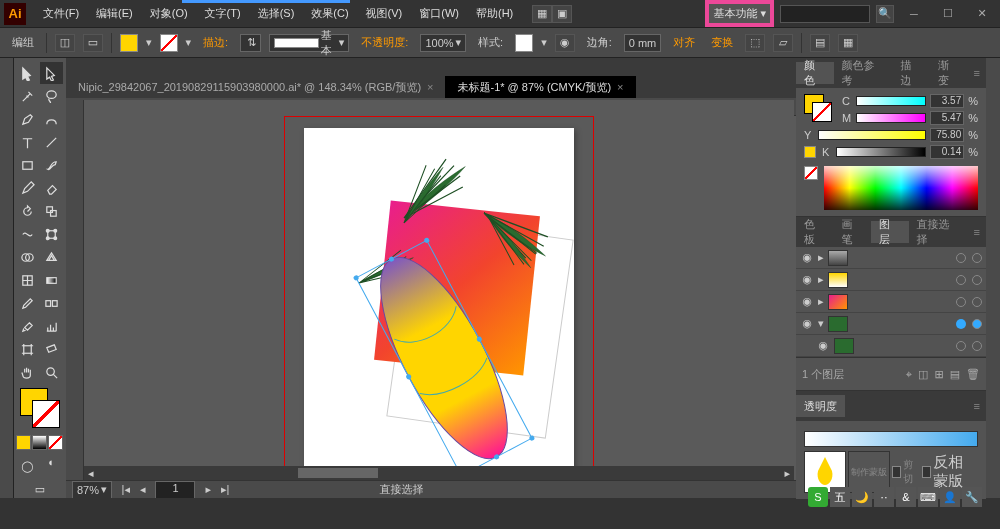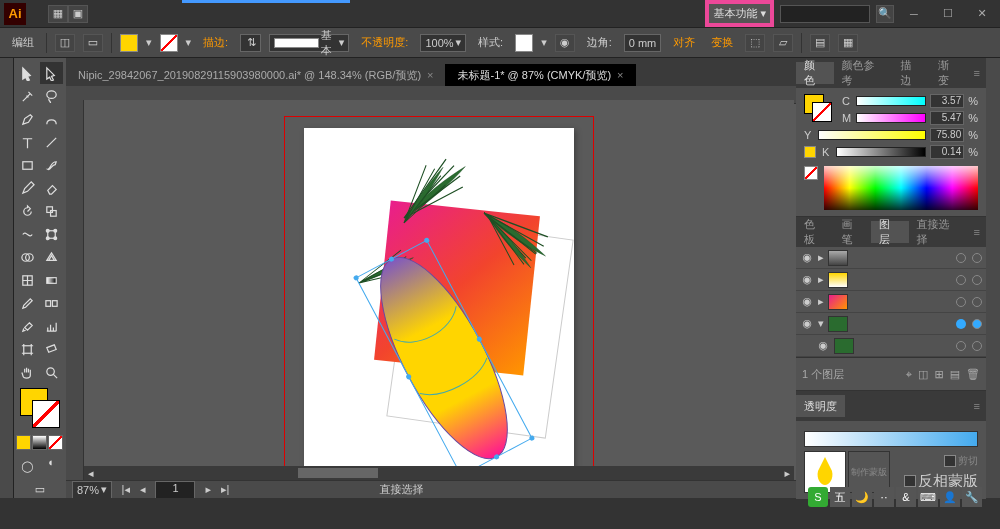--- a/index.html
+++ b/index.html
@@ -30,21 +30,21 @@
 .tool.sel{background:#333}
 .tool svg{width:15px;height:15px;stroke:#ddd;fill:none;stroke-width:1.3}
 .fillstroke{width:48px;height:44px;position:relative;margin-top:4px}
 .fs-fill{position:absolute;width:28px;height:28px;background:#ffd500;border:1px solid #000;top:0;left:4px}
 .fs-stroke{position:absolute;width:28px;height:28px;border:1px solid #000;background:#fff;top:12px;left:16px}
 .fs-stroke::after{content:"";position:absolute;inset:5px;background:#535353}
 .fs-stroke.nos::after{inset:0;background:linear-gradient(135deg,#fff 0%,#fff 45%,red 45%,red 55%,#fff 55%)}
 .colorsw{width:48px;display:flex;gap:1px;margin-top:2px}
 .colorsw div{width:15px;height:15px;border:1px solid #666}
 .canvas-area{flex:1;background:#5a5a5a;position:relative;overflow:hidden}
-.tabbar{height:28px;background:#3a3a3a;display:flex;align-items:flex-end}
+.tabbar{height:40px;background:#3a3a3a;display:flex;align-items:flex-end}
 .tab{height:22px;padding:0 12px;display:flex;align-items:center;color:#aaa;cursor:pointer;gap:6px;background:#3a3a3a}
 .tab.active{background:#000000;color:#ddd}
 .tab .x{color:#888}
 .ruler-h{height:18px;background:#4a4a4a;border-bottom:1px solid #333}
 .canvas{position:absolute;top:42px;left:18px;right:2px;bottom:18px;background:#5a5a5a;overflow:hidden}
 .ruler-v{position:absolute;top:42px;left:0;width:18px;bottom:18px;background:#4a4a4a;border-right:1px solid #333}
 .artboard-border{position:absolute;top:16px;left:200px;width:310px;height:395px;border:1px solid #d00}
 .artboard{position:absolute;top:28px;left:220px;width:270px;height:372px;background:#fff;box-shadow:2px 2px 6px rgba(0,0,0,.3)}
 .artwork{position:absolute;inset:0}
 .statusbar{position:absolute;bottom:0;left:0;right:0;height:18px;background:#4a4a4a;display:flex;align-items:center;padding:0 6px;gap:10px;border-top:1px solid #333;font-size:10px}
@@ -84,20 +84,31 @@
 .tcheck{width:12px;height:12px;border:1px solid #888;background:#333}
 .sep{width:1px;height:20px;background:#333}
 .ai-icon-active{position:absolute;top:0;left:182px;width:168px;height:3px;background:#49f}
 </style>
 </head>
 <body>
 
 <div class="titlebar">
   <div class="ai-icon-active"></div>
   <div class="ai-logo">Ai</div>
+  <div class="menu">
+    <span>文件(F)</span>
+    <span>编辑(E)</span>
+    <span>对象(O)</span>
+    <span>文字(T)</span>
+    <span>选择(S)</span>
+    <span>效果(C)</span>
+    <span>视图(V)</span>
+    <span>窗口(W)</span>
+    <span>帮助(H)</span>
+  </div>
   <div class="iconbtn" style="margin-left:12px">▦</div>
   <div class="iconbtn">▣</div>
   <div class="title-right">
     <div class="workspace-sel"><span>基本功能</span> ▾</div>
     <input class="searchbox" placeholder="" style="">
     <div class="iconbtn" style="width:18px">🔍</div>
     <div class="winbtn">─</div>
     <div class="winbtn">☐</div>
     <div class="winbtn">✕</div>
   </div>
@@ -504,21 +515,21 @@
         <div class="opacity-scrub"></div>
         <div class="trow" style="justify-content:space-between">
           <div class="trow">
             <div style="width:42px;height:42px;background:#fff;border:1px solid #333;display:flex;align-items:center;justify-content:center">
               <svg width="24" height="34" viewBox="0 0 24 34">
                   <path d="M12 2l7 14c2 8-3 14-7 14s-9-6-7-14z" fill="#ffd500"></path>
                 </svg>
             </div>
             <div style="width:42px;height:42px;background:#555;border:1px solid #333;color:#888;display:flex;align-items:center;justify-content:center;font-size:9px">制作蒙版</div>
           </div>
-          <div class="trow" style="flex-direction:column;align-items:flex-end;gap:4px">
+          <div class="trow" style="align-items:center;gap:4px">
             <div class="trow">
                 <div class="tcheck"></div>
                 <span style="font-size:10px;color:#888">剪切</span>
               </div>
             <div class="trow">
                 <div class="tcheck"></div>
                 <span style="font-size:15px">反相蒙版</span>
               </div>
           </div>
         </div>

